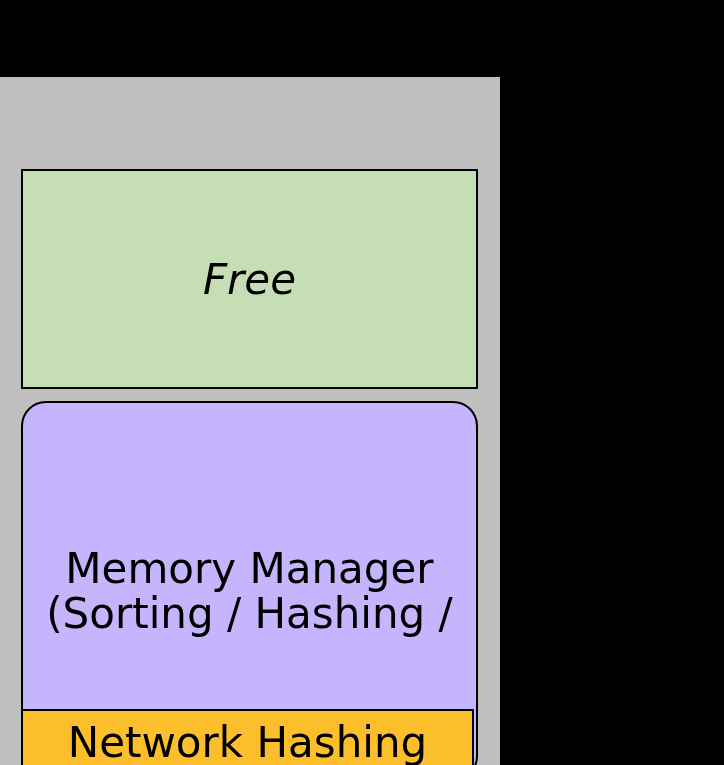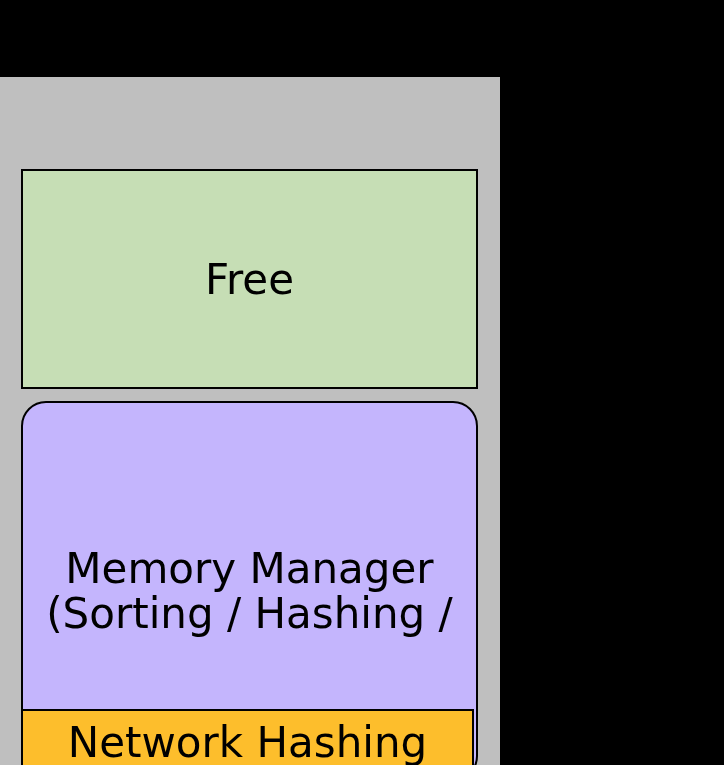--- a/index.html
+++ b/index.html
@@ -58,20 +58,21 @@
     width: 100%;
   }
 
   
   .region-free {
     left: 21px;
     top: 92px;
     width: 457px;
     height: 220px;
     background: #c6deb5;
+    font-style: italic;
   }
 
   
   .region-manager {
     left: 21px;
     top: 324px;
     width: 457px;
     height: 380px;
     background: #c4b5fd;
     border-radius: 25px;

